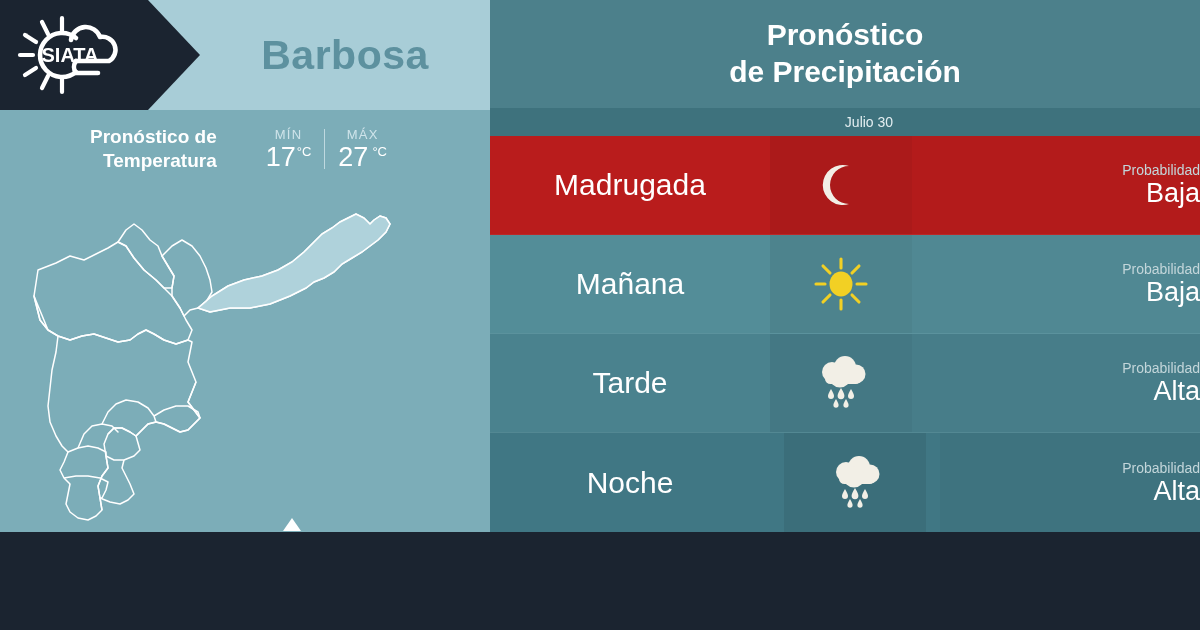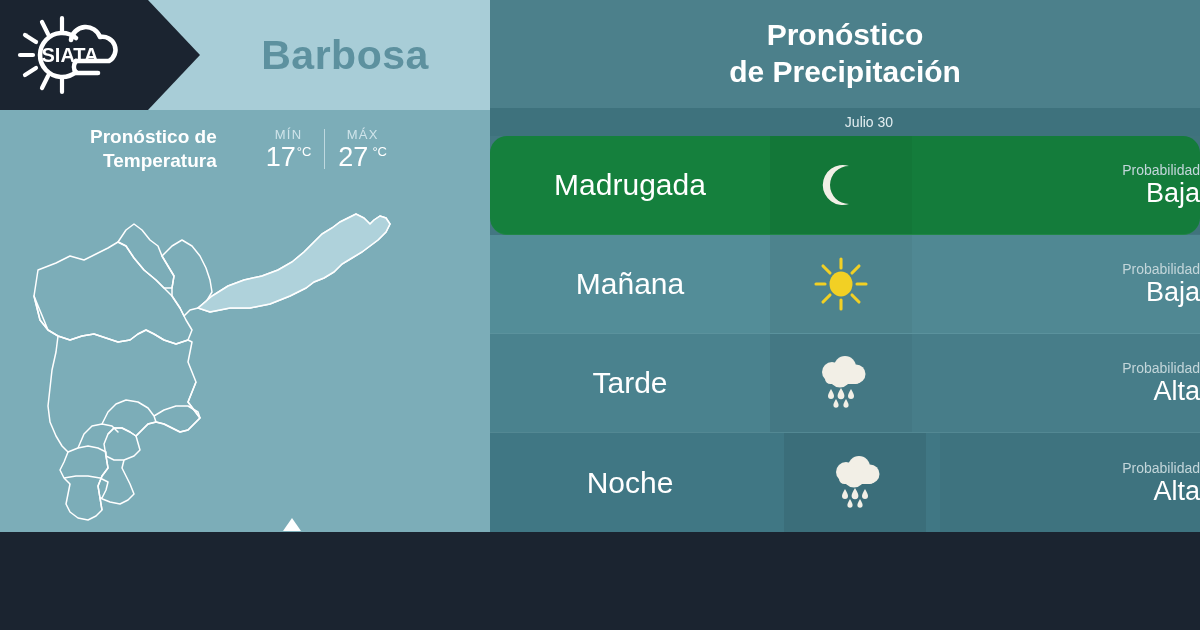--- a/index.html
+++ b/index.html
@@ -66,21 +66,21 @@
     background:#4c808b;
   }
   #fc-date {
     position:absolute; left:0; top:108px; width:758px; height:28px;
     display:flex; align-items:center; justify-content:center;
     background:#3e727d; color:#e3eef1; font-size:14px;
   }
   #rows { position:absolute; left:0; top:136px; width:710px; height:396px; }
   .fc-row { position:relative; display:flex; height:99px; border-bottom:1px solid rgba(255,255,255,.05); }
   .fc-row:last-child { border-bottom:none;gap:14px; }
-  .row-0 { background:#15803d;border-radius:17px; }
+  .row-0 { background:#b91c1c; }
   .row-1 { background:#538d98; }
   .row-2 { background:#4a828e; }
   .row-3 { background:#407784; }
   .cell-period { width:280px; display:flex; align-items:center; justify-content:center; }
   .period-label { font-size:30px; color:#ffffff; font-weight:400; }
   .cell-icon {
     width:142px; display:flex; align-items:center; justify-content:center;
     background:rgba(0,0,0,.07);
   }
   .cell-prob {

